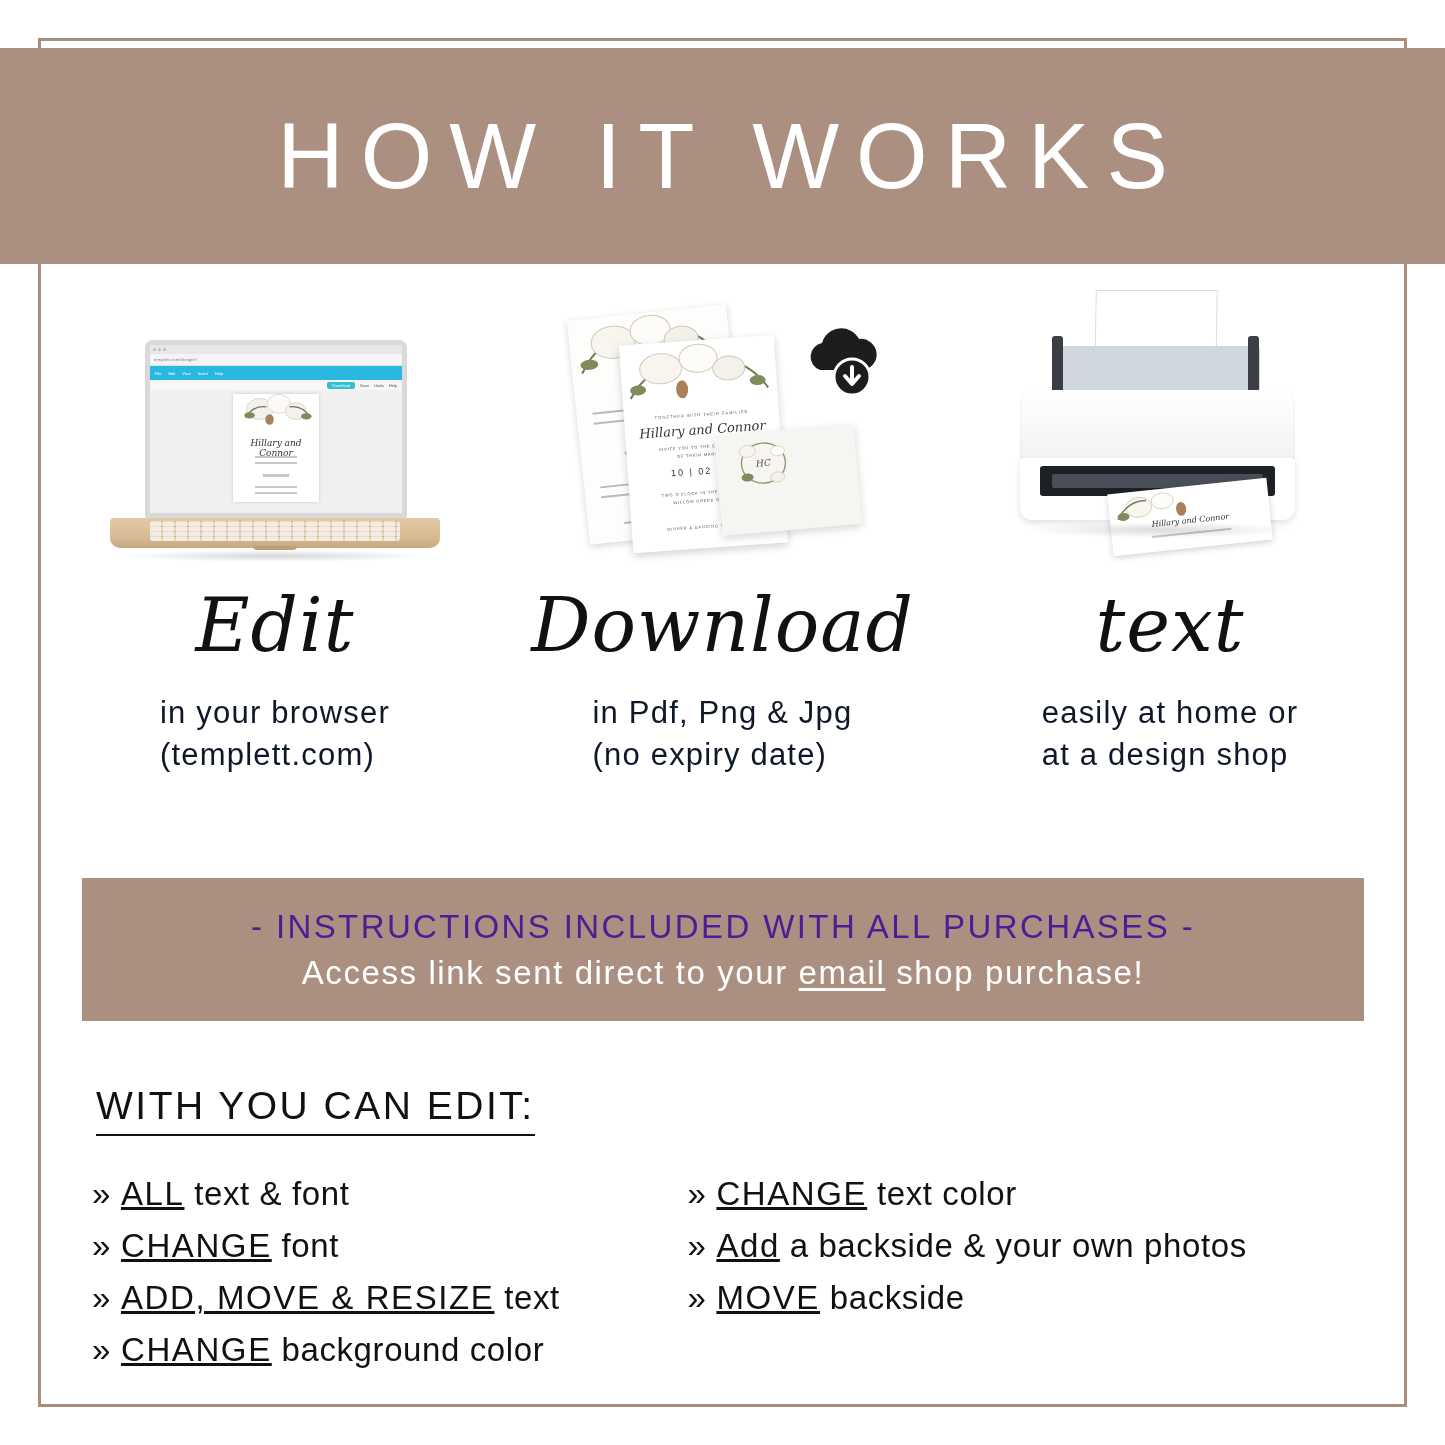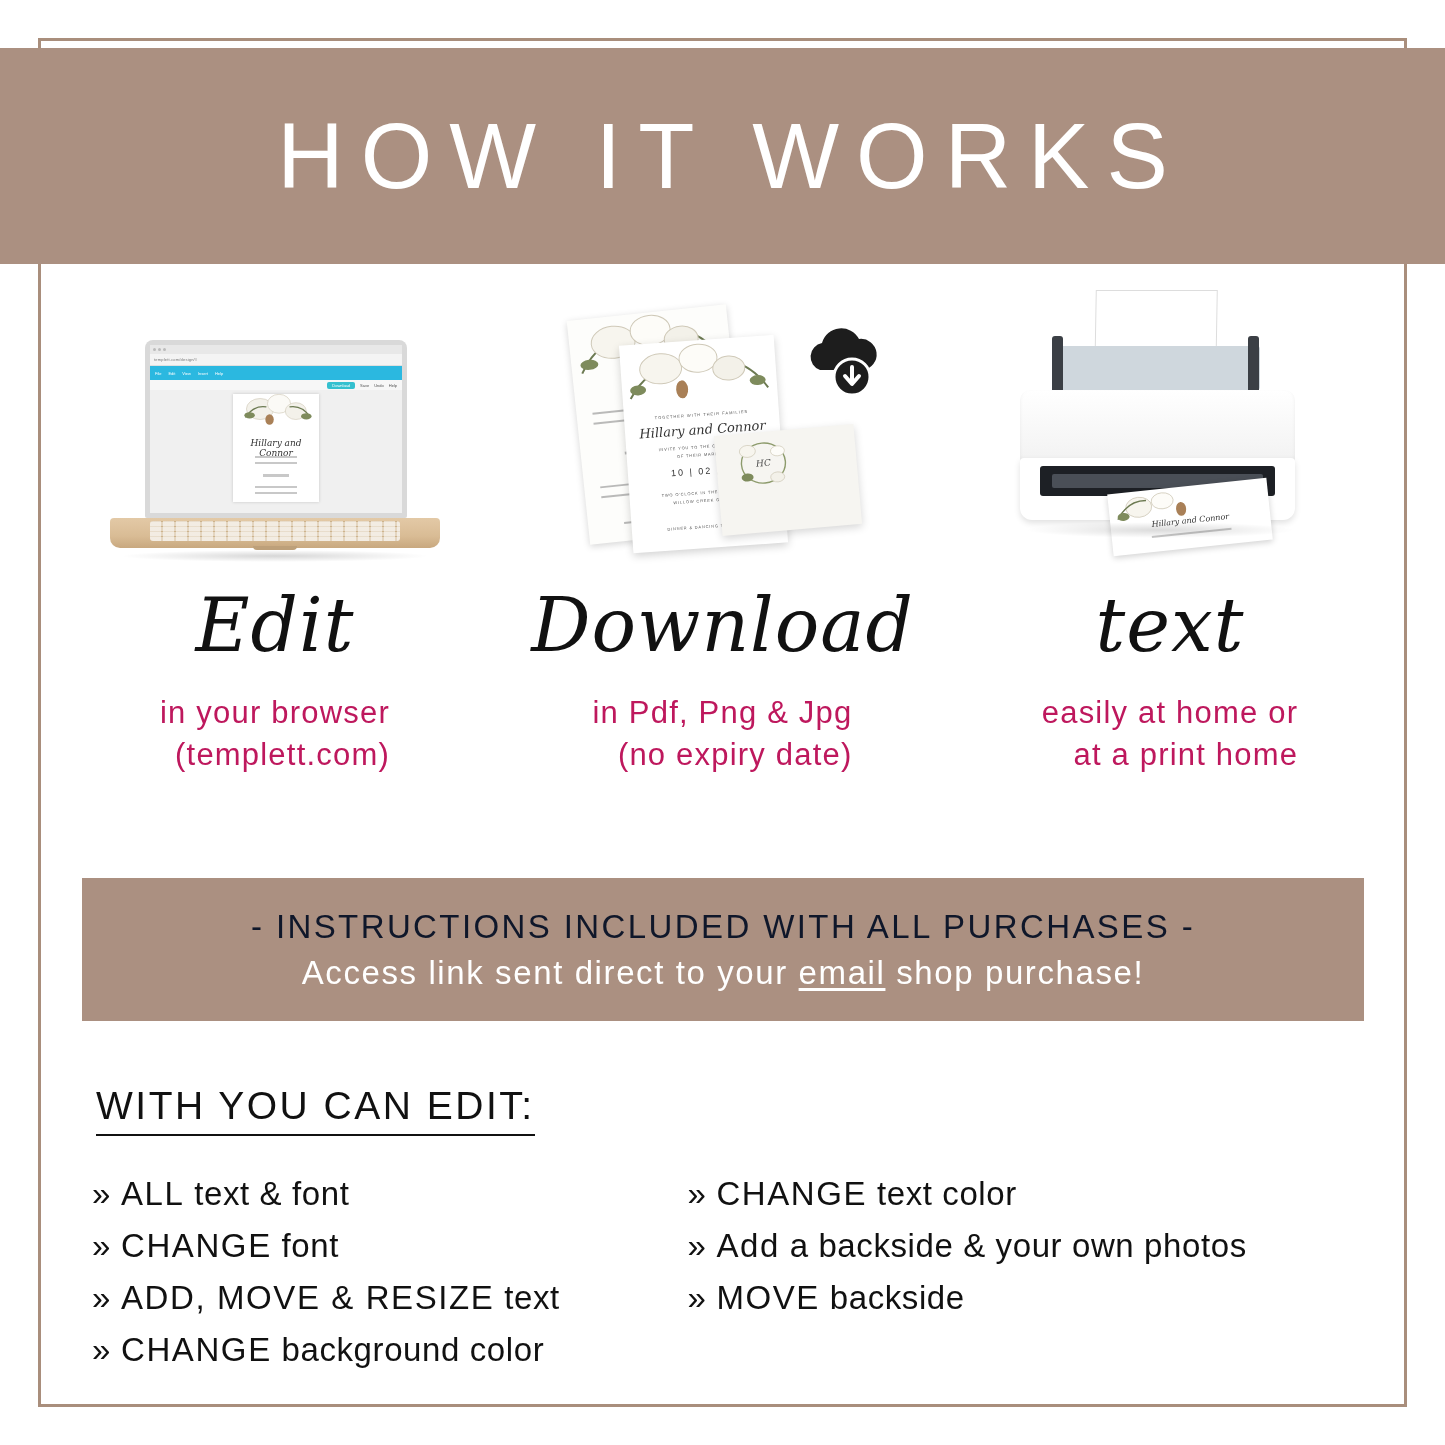--- a/index.html
+++ b/index.html
@@ -83,23 +83,23 @@
     font-family: "DejaVu Serif", serif;
     font-style: italic;
     font-size: 74px;
     color: #111111;
     margin-top: 18px;
     margin-bottom: 6px;
     line-height: 1;
     letter-spacing: 1px;
   }
   .step-desc {
-    text-align: right;
+    text-align: left;
     font-size: 31px;
-    color: #be185d;
+    color: #0f172a;
     line-height: 1.35;
     letter-spacing: 1.2px;
     font-weight: 300;
     white-space: pre-line;
     margin-top: 24px;
   }
 
   
   .laptop {
     position: relative;
@@ -339,21 +339,21 @@
     width: 1282px;
     height: 143px;
     background: #ab9081;
     display: flex;
     flex-direction: column;
     align-items: center;
     justify-content: center;
     gap: 8px;
   }
   .instr-line1 {
-    color:#0f172a; font-size: 33px; letter-spacing: 2.4px; font-weight: 300;
+    color:#4c1d95; font-size: 33px; letter-spacing: 2.4px; font-weight: 300;
   }
   .instr-line2 {
     color:#ffffff; font-size: 33px; letter-spacing: 1.6px; font-weight: 300;
   }
   .instr-line2 u { text-underline-offset: 4px; }
 
   
   .edit-title {
     position: absolute;
     left: 96px;
@@ -378,21 +378,21 @@
   .edit-col.right { width: 700px; }
   .edit-item {
     font-size: 33px;
     color: #111;
     letter-spacing: .6px;
     line-height: 1.58;
     font-weight: 300;
     white-space: nowrap;
   }
   .edit-item .bullet { margin-right: 10px; }
-  .edit-item .caps { letter-spacing: 1.6px; }
+  .edit-item .caps { letter-spacing: 1.6px; text-decoration: underline; }
 </style>
 </head>
 <body>
 
 <div class="page">
 
   <div class="frame"></div>
 
   <div class="header-band">
     <div class="header-title">HOW IT WORKS</div>
@@ -546,21 +546,21 @@
               <ellipse cx="72" cy="22" rx="5" ry="7" fill="#a98057"></ellipse>
             </svg>
             <div class="card-script" style="top:30px;font-size:8px;">Hillary and Connor</div>
             <div class="mini-line" style="top:46px;left:40px;right:40px;"></div>
           </div>
           <div class="printer-shadow"></div>
         </div>
       </div>
       <div class="script-label">text</div>
       <div class="step-desc">easily at home or
-at a print home</div>
+at a design shop</div>
     </div>
 
   </div>
 
   <div class="instructions">
     <div class="instr-line1">- INSTRUCTIONS INCLUDED WITH ALL PURCHASES -</div>
     <div class="instr-line2">
       <span>Access link sent direct to your </span><u>email</u><span> shop purchase!</span>
     </div>
   </div>

